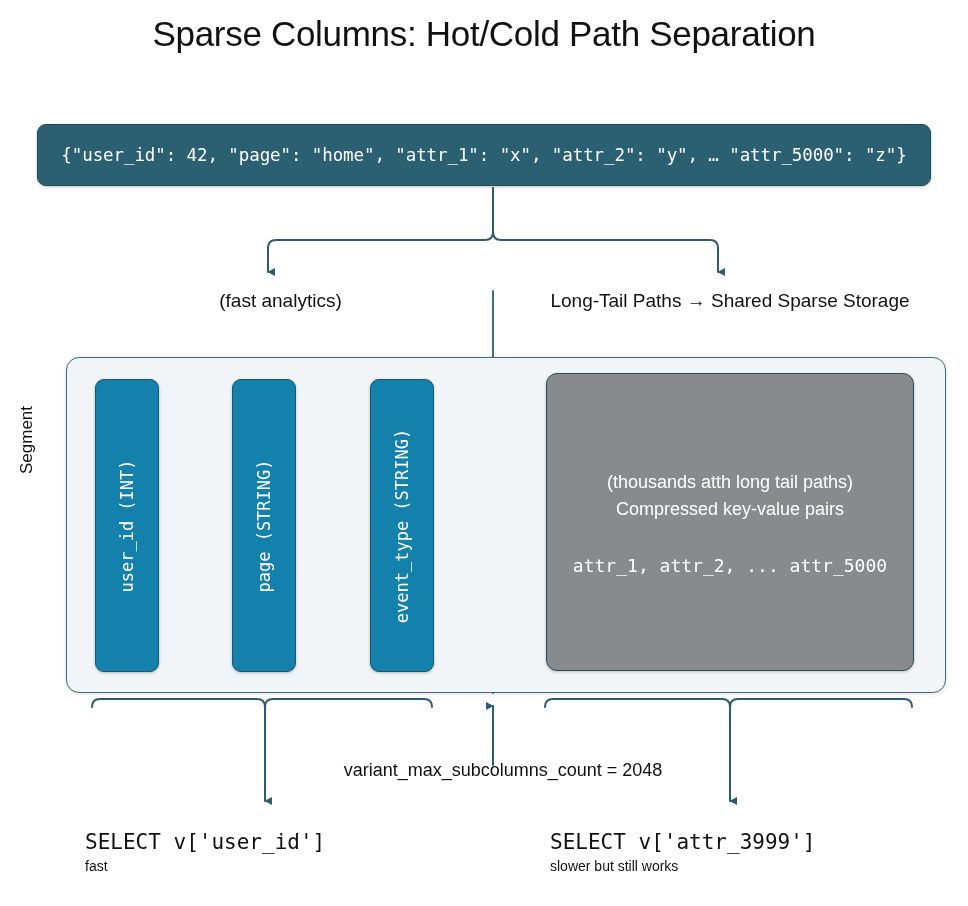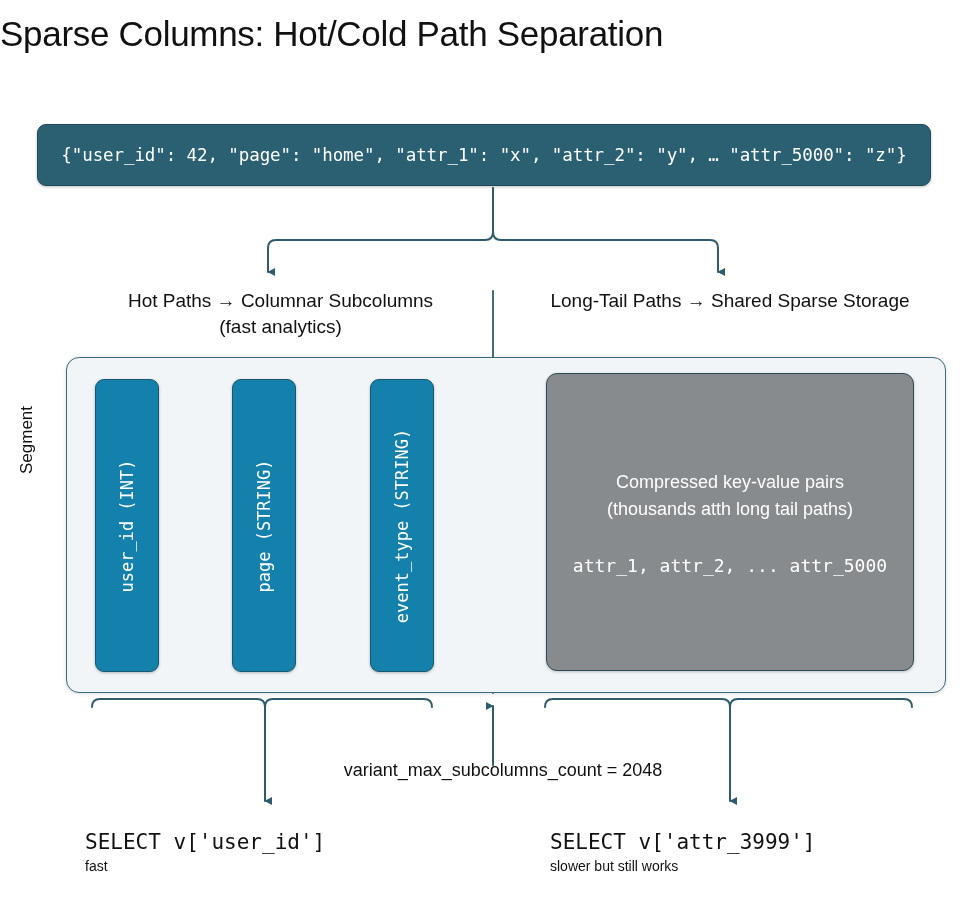--- a/index.html
+++ b/index.html
@@ -21,21 +21,21 @@
     width: 968px;
     height: 906px;
   }
 
   
   .title {
     position: absolute;
     top: 14px;
     left: 0;
     width: 968px;
-    text-align: left;
+    text-align: center;
     font-size: 35px;
     font-weight: 400;
     letter-spacing: -0.3px;
     color: #111111;
     white-space: nowrap;
   }
 
   
   .json-banner {
     position: absolute;
@@ -235,21 +235,20 @@
       <path d="M265,707 L265,801" marker-end="url(#arrowDown)"></path>
 
       <path d="M545,707 Q545,699 553,699 L722,699 Q730,699 730,707 Q730,699 738,699 L904,699 Q912,699 912,707"></path>
       <path d="M730,707 L730,801" marker-end="url(#arrowDown)"></path>
 
       <path d="M493,765 L493,706" marker-end="url(#arrowUp)"></path>
     </g>
   </svg>
 
   <div class="branch-label left">
-    <div>Hot Paths → Columnar Subcolumns</div>
     <div>(fast analytics)</div>
   </div>
   <div class="branch-label right">
     <div>Long-Tail Paths → Shared Sparse Storage</div>
   </div>
 
   <div class="segment-box"></div>
   <div class="segment-label">
     <span>Segment</span>
   </div>
@@ -258,22 +257,22 @@
     <span class="col-text">user_id (INT)</span>
   </div>
   <div class="subcolumn c1">
     <span class="col-text">page (STRING)</span>
   </div>
   <div class="subcolumn c2">
     <span class="col-text">event_type (STRING)</span>
   </div>
 
   <div class="sparse-box">
+    <div class="sp-line">(thousands atth long tail paths)</div>
     <div class="sp-line">Compressed key-value pairs</div>
-    <div class="sp-line">(thousands atth long tail paths)</div>
     <div class="sp-mono">attr_1, attr_2, ... attr_5000</div>
   </div>
 
   <div class="param-caption">variant_max_subcolumns_count = 2048</div>
 
   <div class="query-caption left">
     <span class="q-sql">SELECT v['user_id']</span>
     <span class="q-note">fast</span>
   </div>
   <div class="query-caption right">

